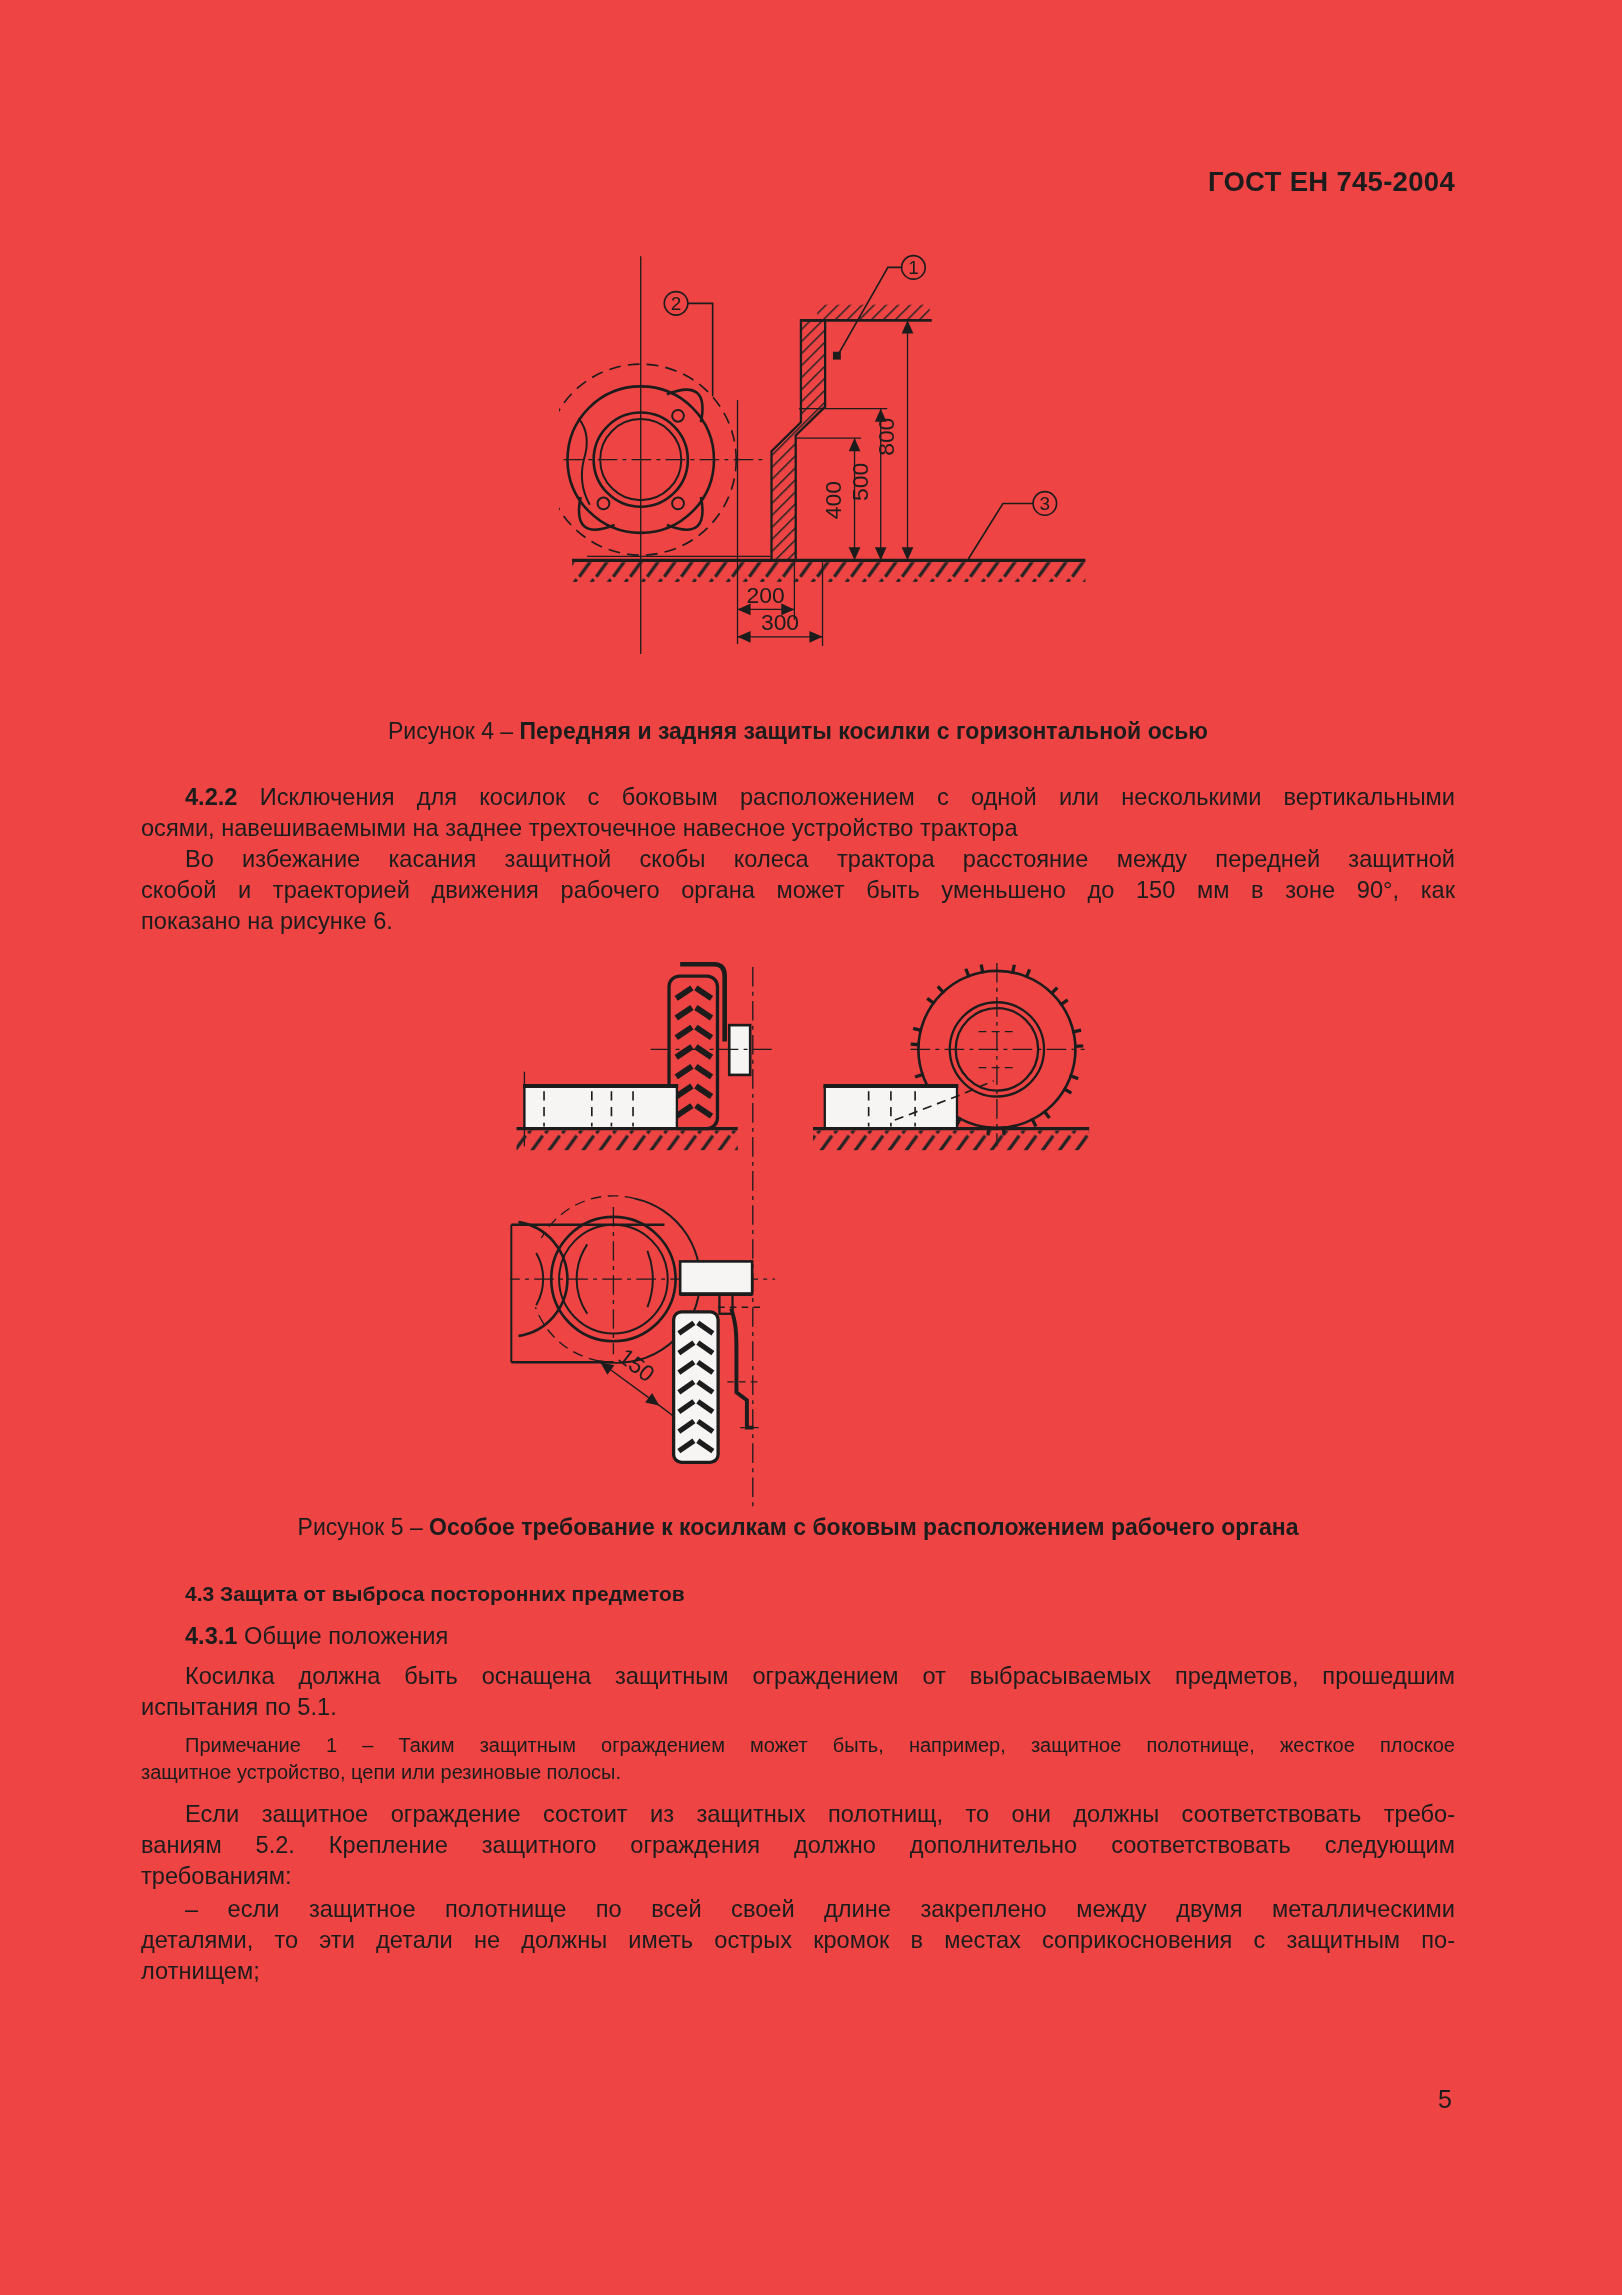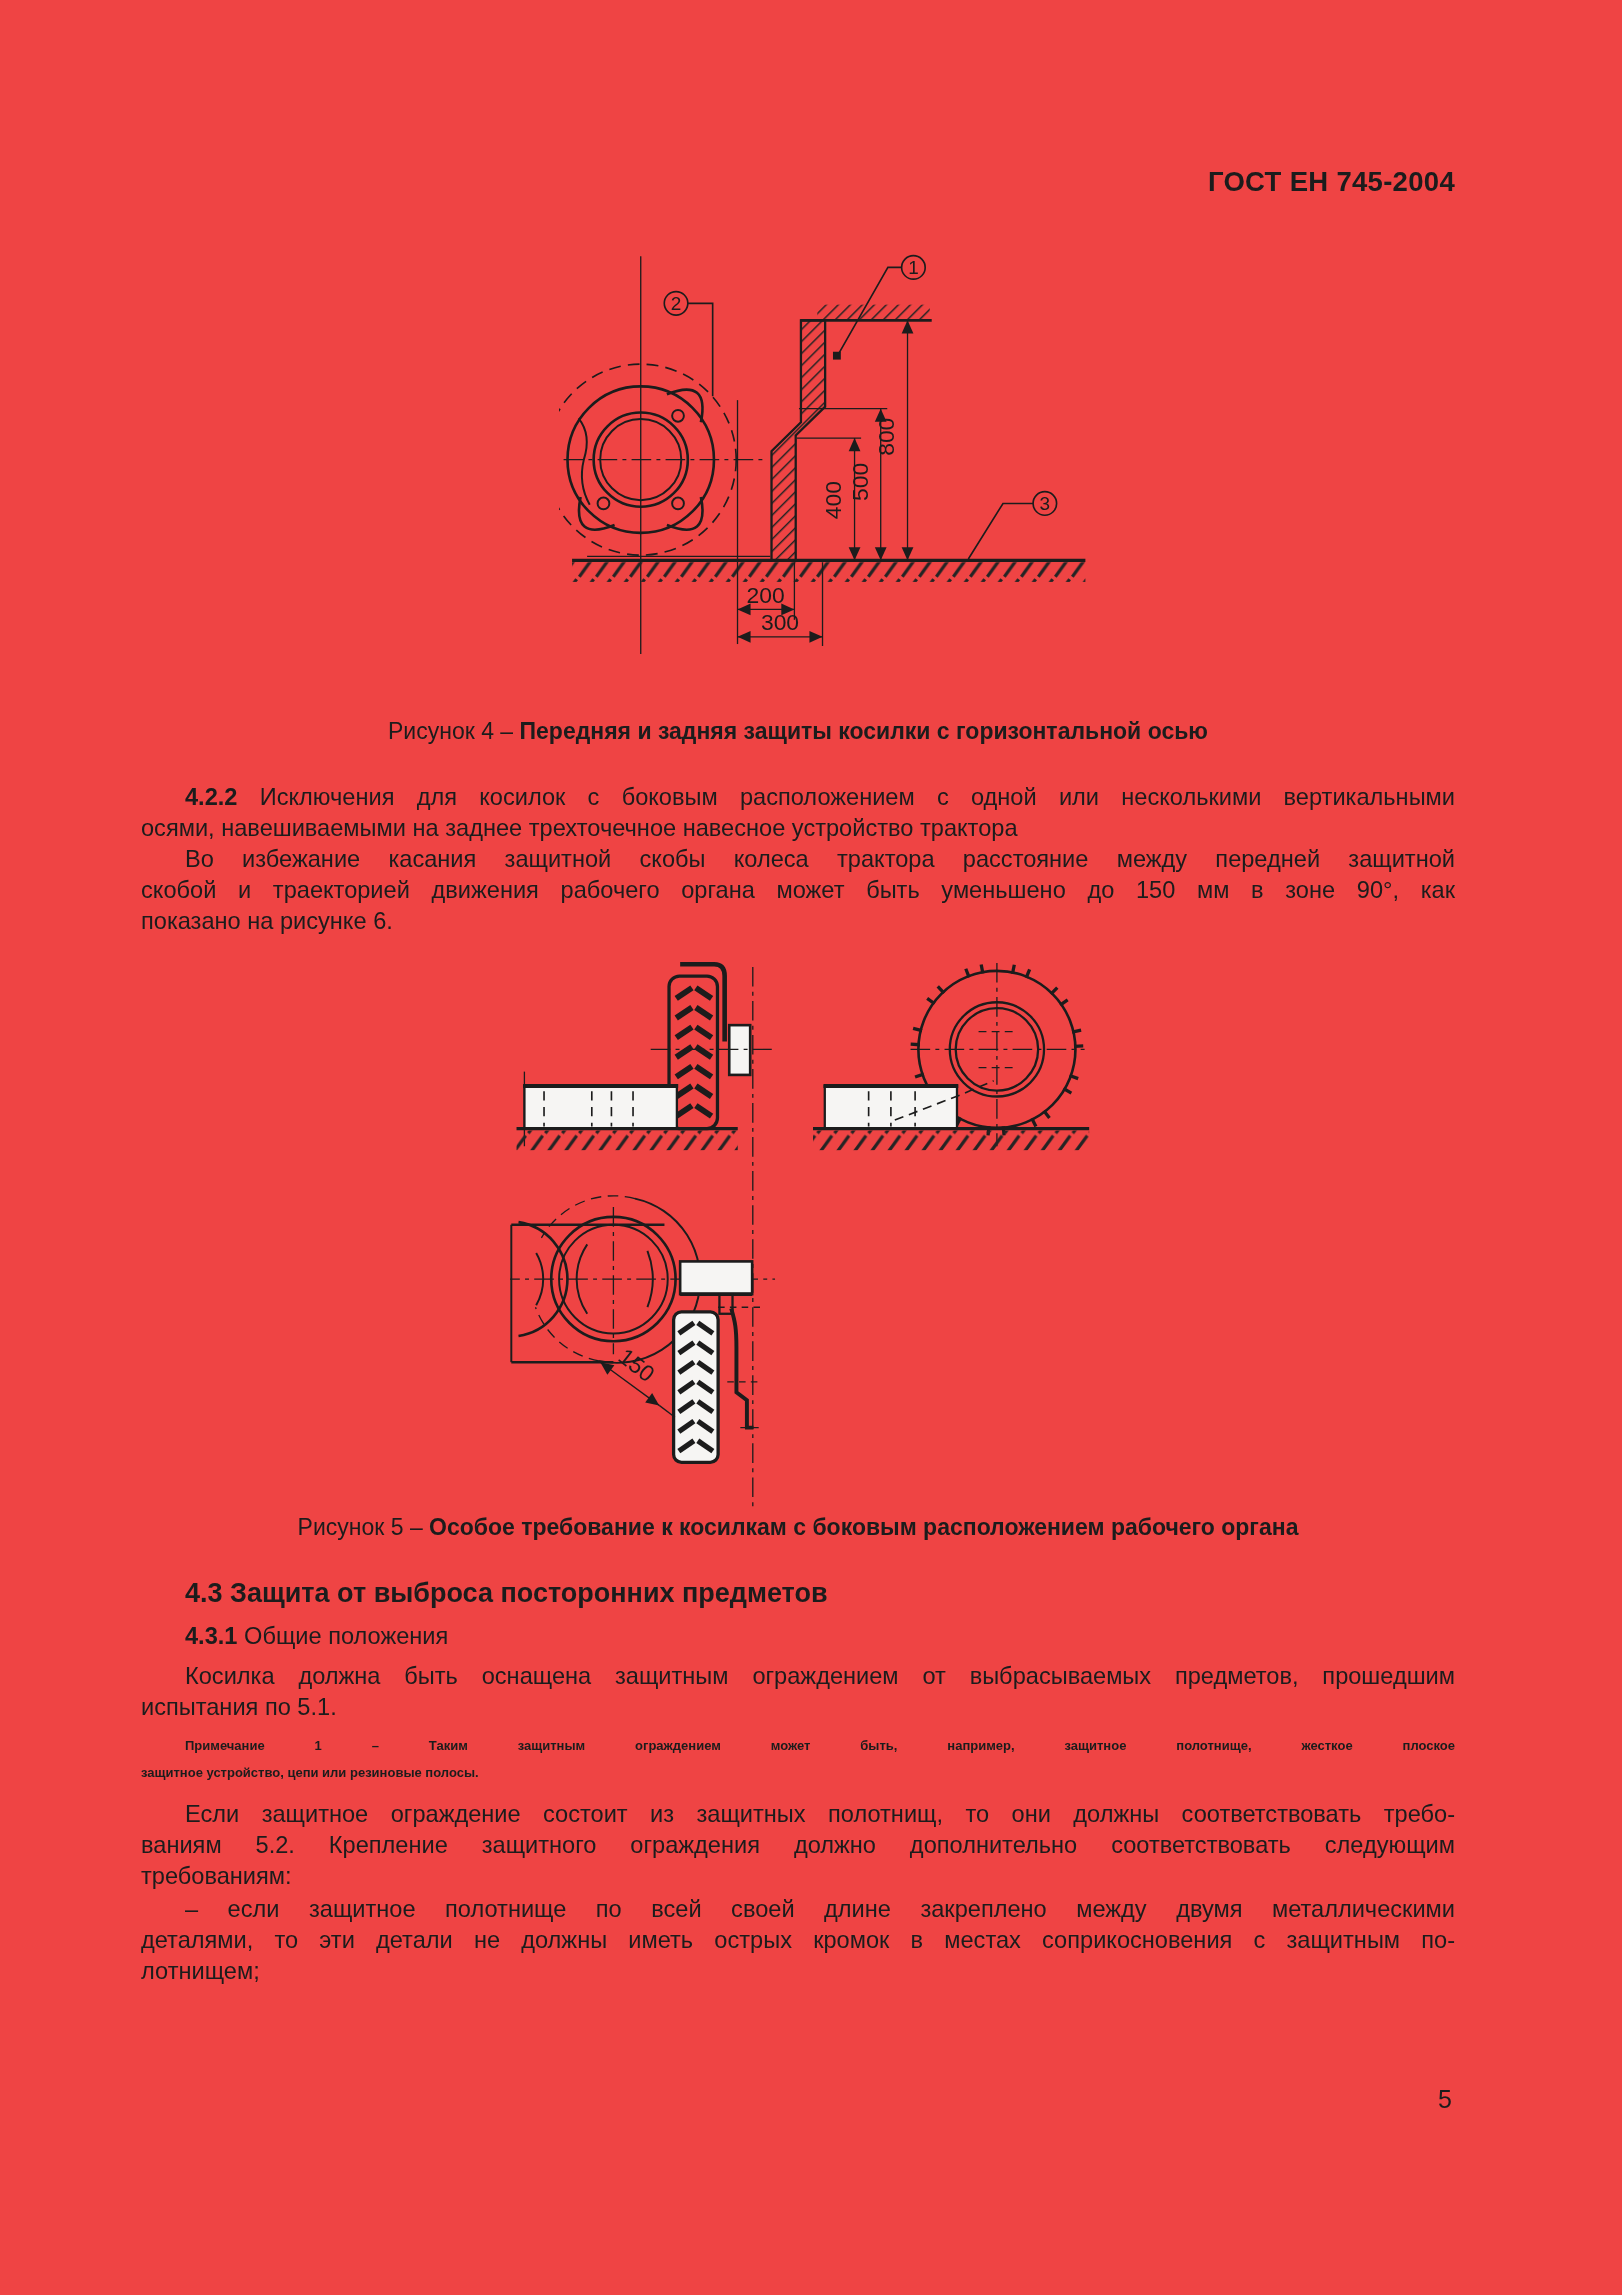--- a/index.html
+++ b/index.html
@@ -8,24 +8,24 @@
     background:#ef4444;color:#1c1c1c;
     font-family:"Liberation Sans", sans-serif;
     overflow:hidden;
   }
   .abs{position:absolute;}
   .hdr{top:166px;right:168px;font-size:27.5px;font-weight:bold;letter-spacing:0.3px;}
   .tblock{position:absolute;left:141px;width:1314px;}
   .tline{font-size:23.6px;line-height:31px;text-align:left;}
   .fill{text-align:justify;text-align-last:justify;}
   .indent{padding-left:44px;box-sizing:border-box;}
-  .note .tline{font-size:13px;line-height:27px;font-weight:bold;}
+  .note .tline{font-size:20px;line-height:27px;}
   .cap{position:absolute;left:141px;width:1314px;text-align:center;font-size:23px;}
   .cap b{font-weight:bold;}
-  .h-bold{font-weight:bold;font-size:27px;line-height:31px;}
+  .h-bold{font-weight:bold;font-size:21px;line-height:31px;}
   .pagenum{top:2085px;right:171px;font-size:25px;}
   svg{position:absolute;}
   svg *{vector-effect:none;}
   .ln{stroke:#1c1c1c;fill:none;}
   text{fill:#1c1c1c;font-family:"Liberation Sans",sans-serif;}
   .dimtxt{font-size:35px;}
   .cotxt{font-size:29px;}
 </style>
 </head>
 <body>

